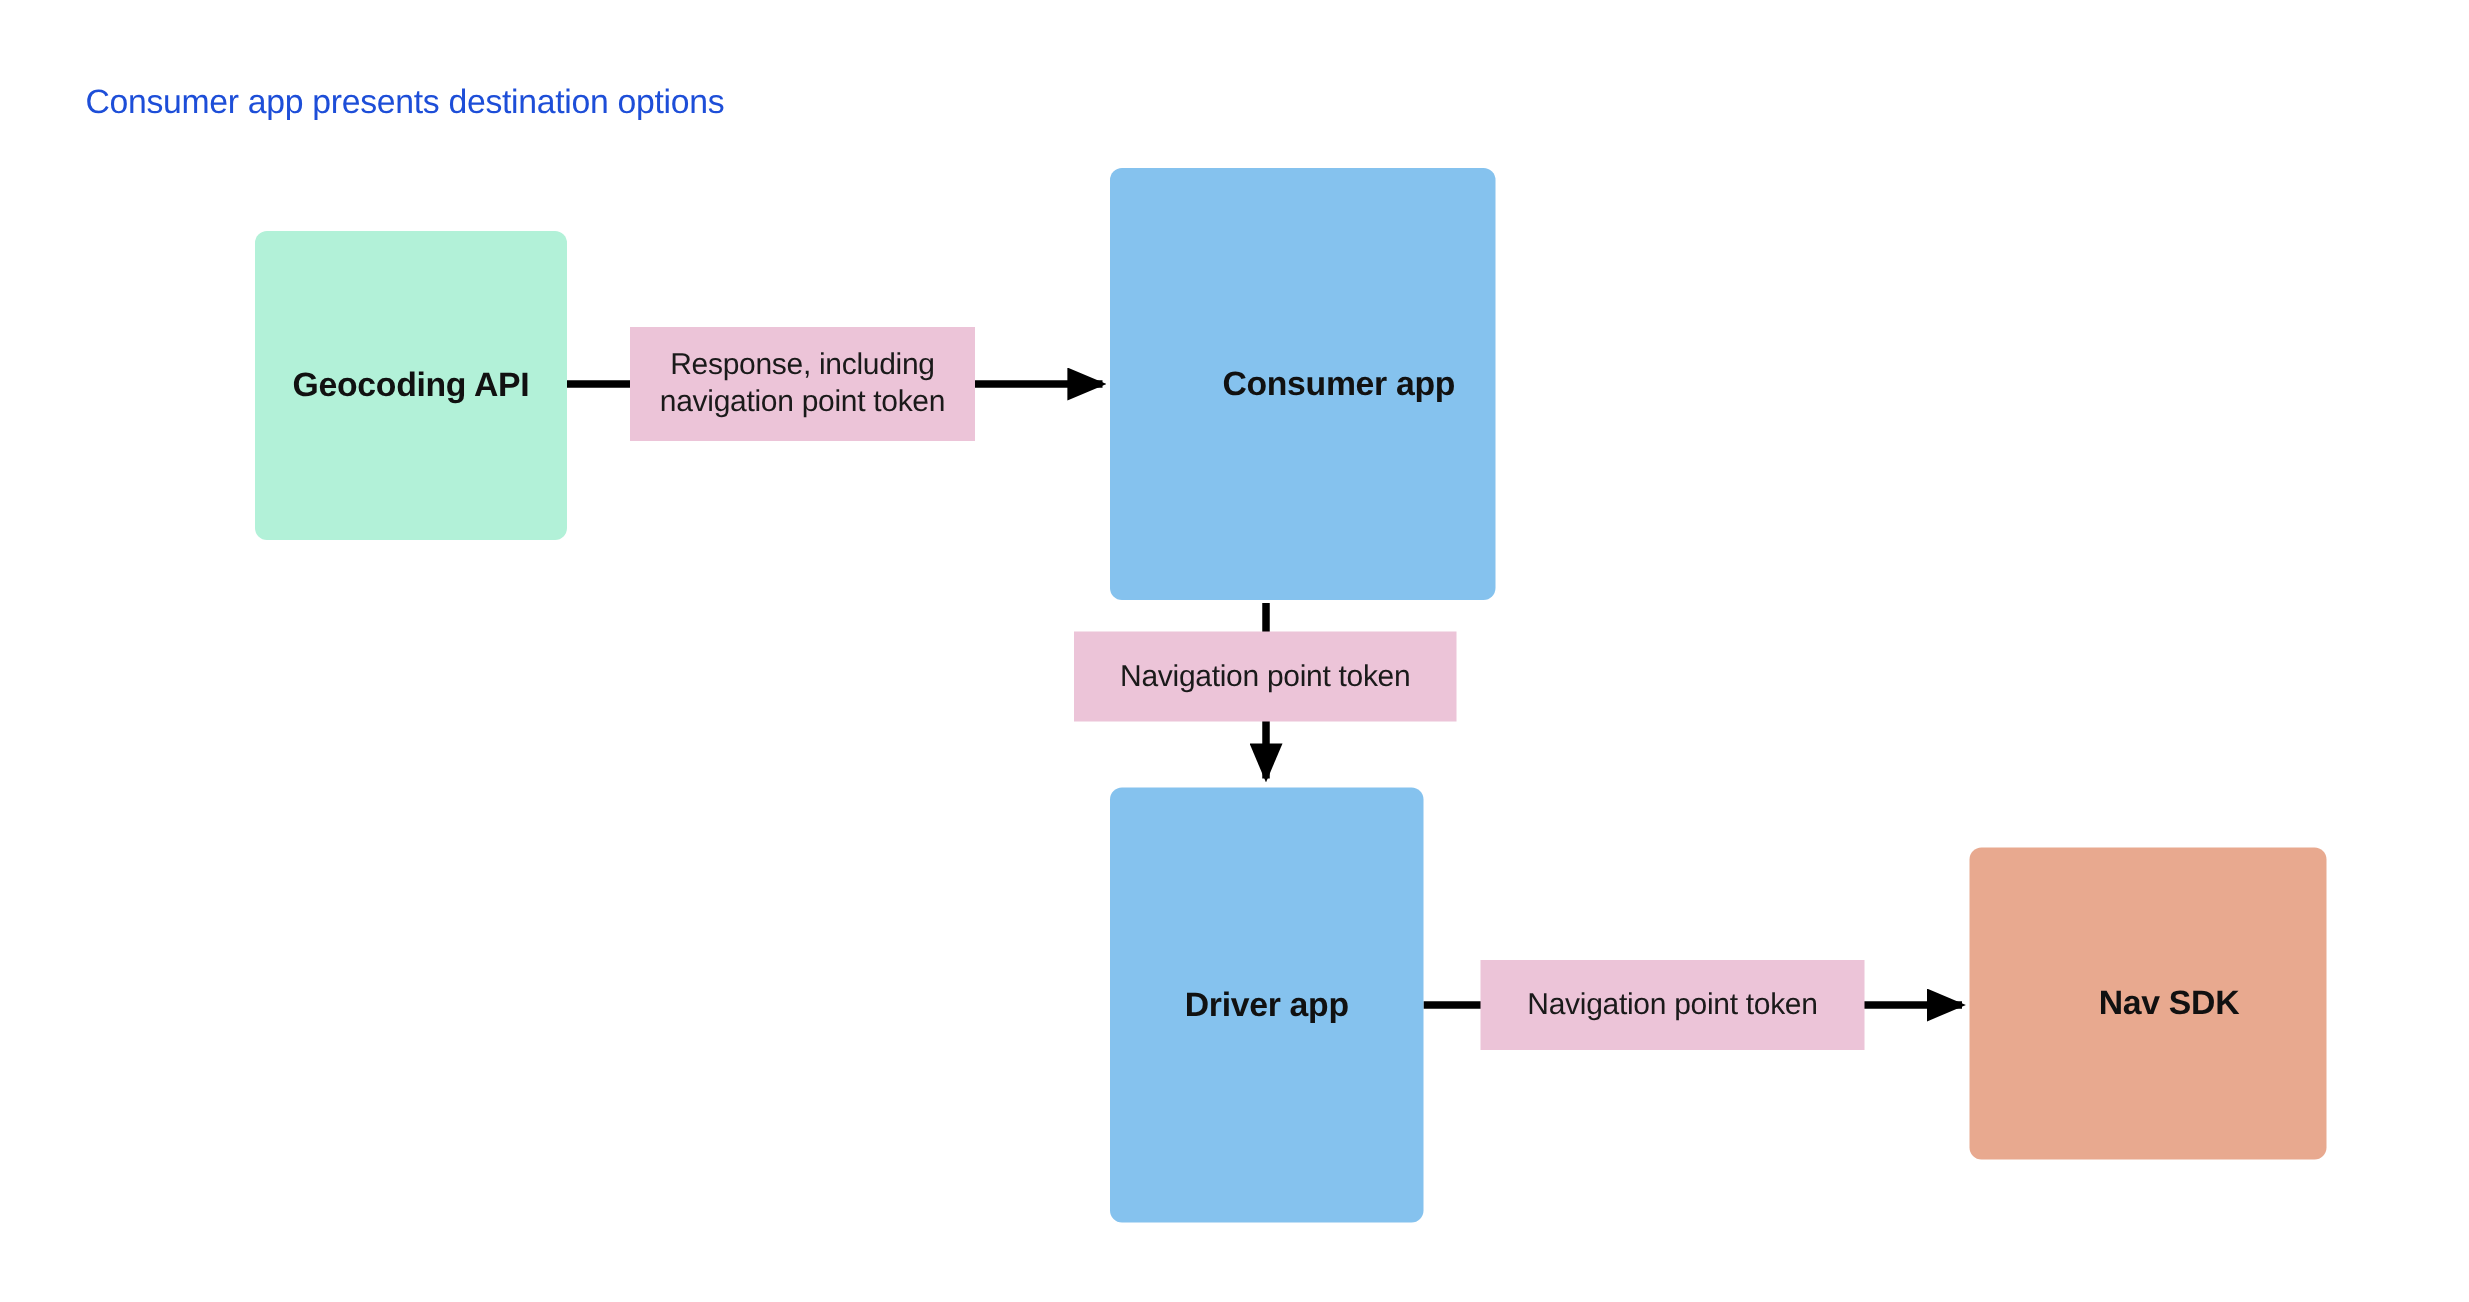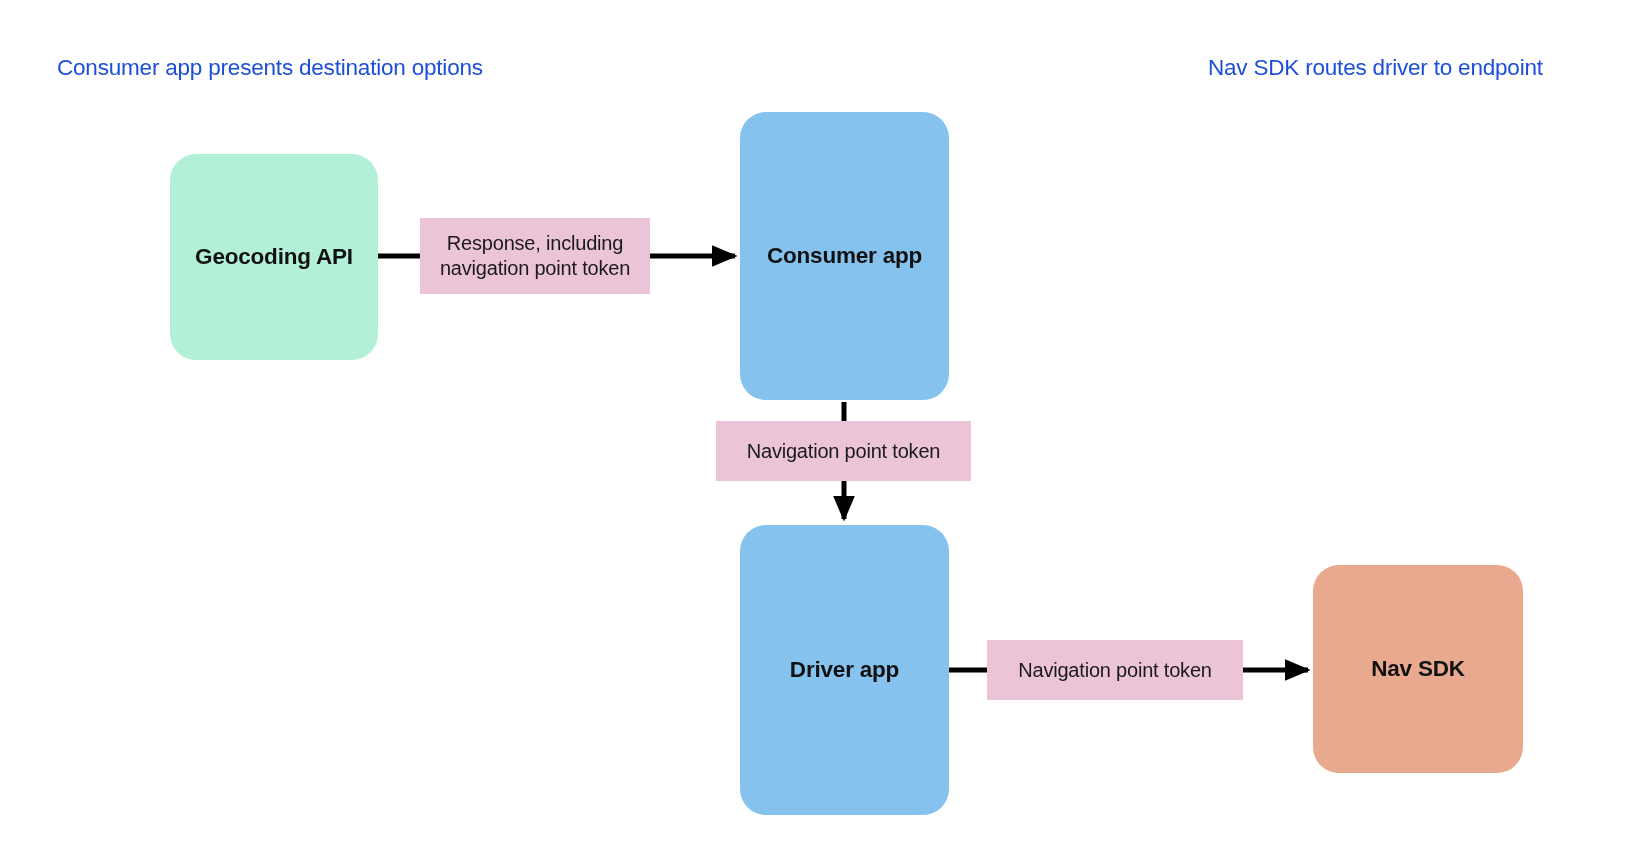--- a/index.html
+++ b/index.html
@@ -32,35 +32,35 @@
     white-space: nowrap;
     z-index: 2;
     letter-spacing: -0.2px;
   }
   .col-header.h1 { left: 57px; }
   .col-header.h2 { left: 702px; }
   .col-header.h3 { left: 1208px; }
 
   .node {
     position: absolute;
-    border-radius: 26px;
+    border-radius: 8px;
     display: flex;
     align-items: center;
     justify-content: center;
     text-align: center;
     font-size: 22.5px;
     font-weight: 700;
     color: #111111;
     z-index: 2;
     letter-spacing: -0.2px;
   }
   .node.geocoding { left: 170px; top: 154px; width: 208px; height: 206px; background: var(--green); }
-  .node.consumer  { left: 740px; top: 112px; width: 209px; height: 288px; background: var(--blue); }
+  .node.consumer  { left: 740px; top: 112px; width: 209px; height: 288px; background: var(--blue); padding-left: 48px; }
   .node.driver    { left: 740px; top: 525px; width: 209px; height: 290px; background: var(--blue); justify-content: center; }
-  .node.navsdk    { left: 1313px; top: 565px; width: 210px; height: 208px; background: var(--orange); }
+  .node.navsdk    { left: 1313px; top: 565px; width: 210px; height: 208px; background: var(--orange); padding-left: 28px; }
 
   .edge-label {
     position: absolute;
     background: var(--pink);
     display: flex;
     align-items: center;
     justify-content: center;
     text-align: center;
     font-size: 20px;
     font-weight: 400;
@@ -83,21 +83,20 @@
       <marker id="arrowhead" viewBox="0 0 10 10" preserveAspectRatio="none" markerWidth="26" markerHeight="22" refX="9" refY="5" orient="auto" markerUnits="userSpaceOnUse">
         <path d="M0,0 L10,5 L0,10 Z" fill="#000000"></path>
       </marker>
     </defs>
     <line x1="378" y1="256" x2="735" y2="256" stroke="#000000" stroke-width="5" marker-end="url(#arrowhead)"></line>
     <line x1="844" y1="402" x2="844" y2="519" stroke="#000000" stroke-width="5" marker-end="url(#arrowhead)"></line>
     <line x1="949" y1="670" x2="1308" y2="670" stroke="#000000" stroke-width="5" marker-end="url(#arrowhead)"></line>
   </svg>
 
   <div class="col-header h1">Consumer app presents destination options</div>
-  <div class="col-header h3">Nav SDK routes driver to endpoint</div>
 
   <div class="node geocoding">
     <span>Geocoding API</span>
   </div>
   <div class="node consumer">
     <span>Consumer app</span>
   </div>
   <div class="node driver">
     <span>Driver app</span>
   </div>

